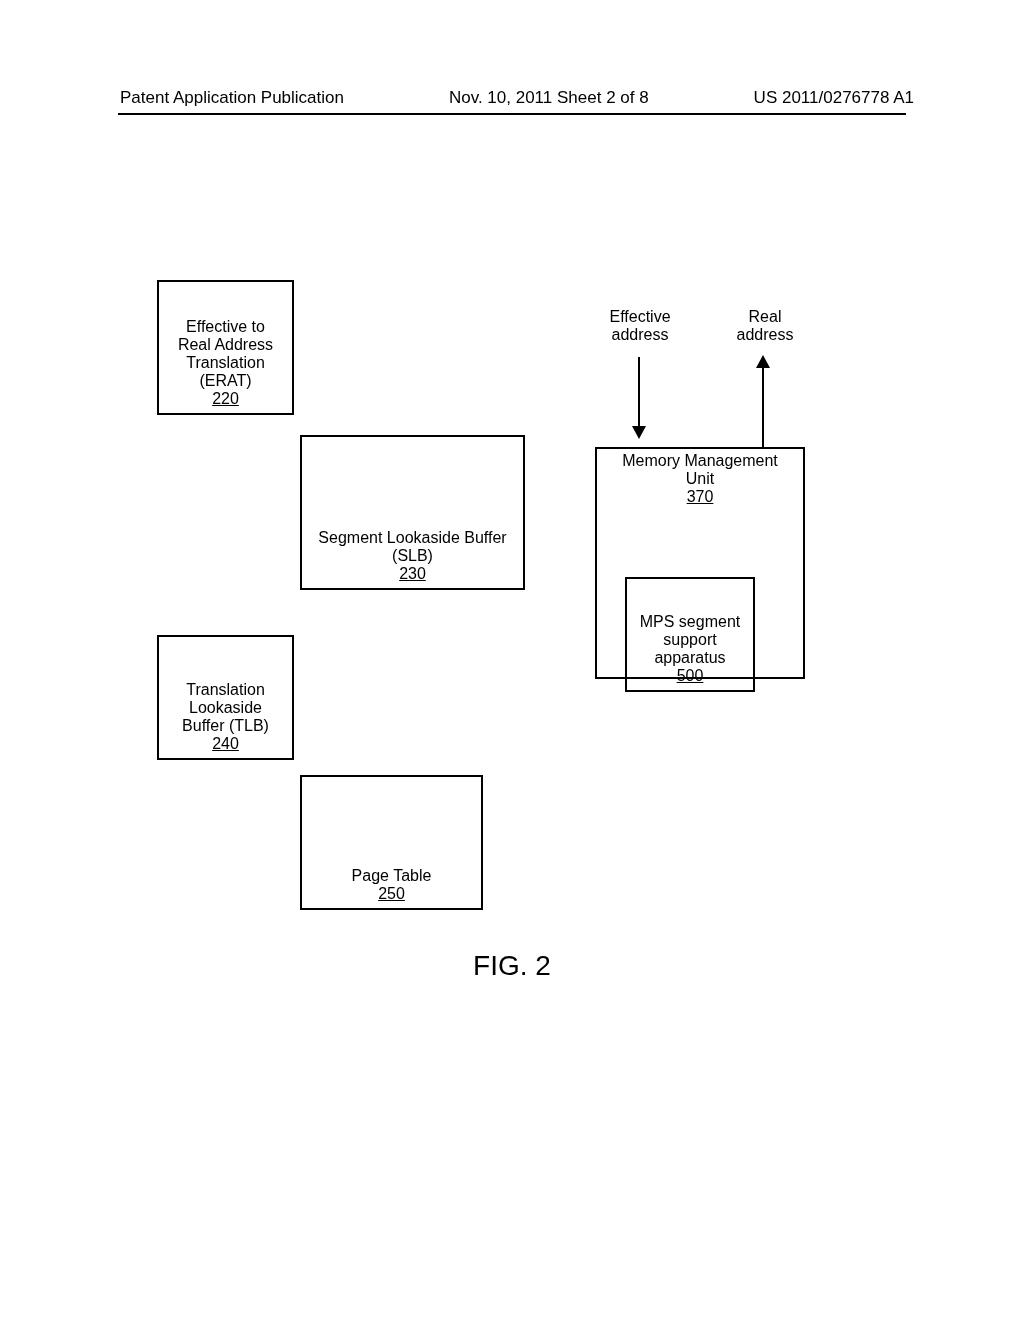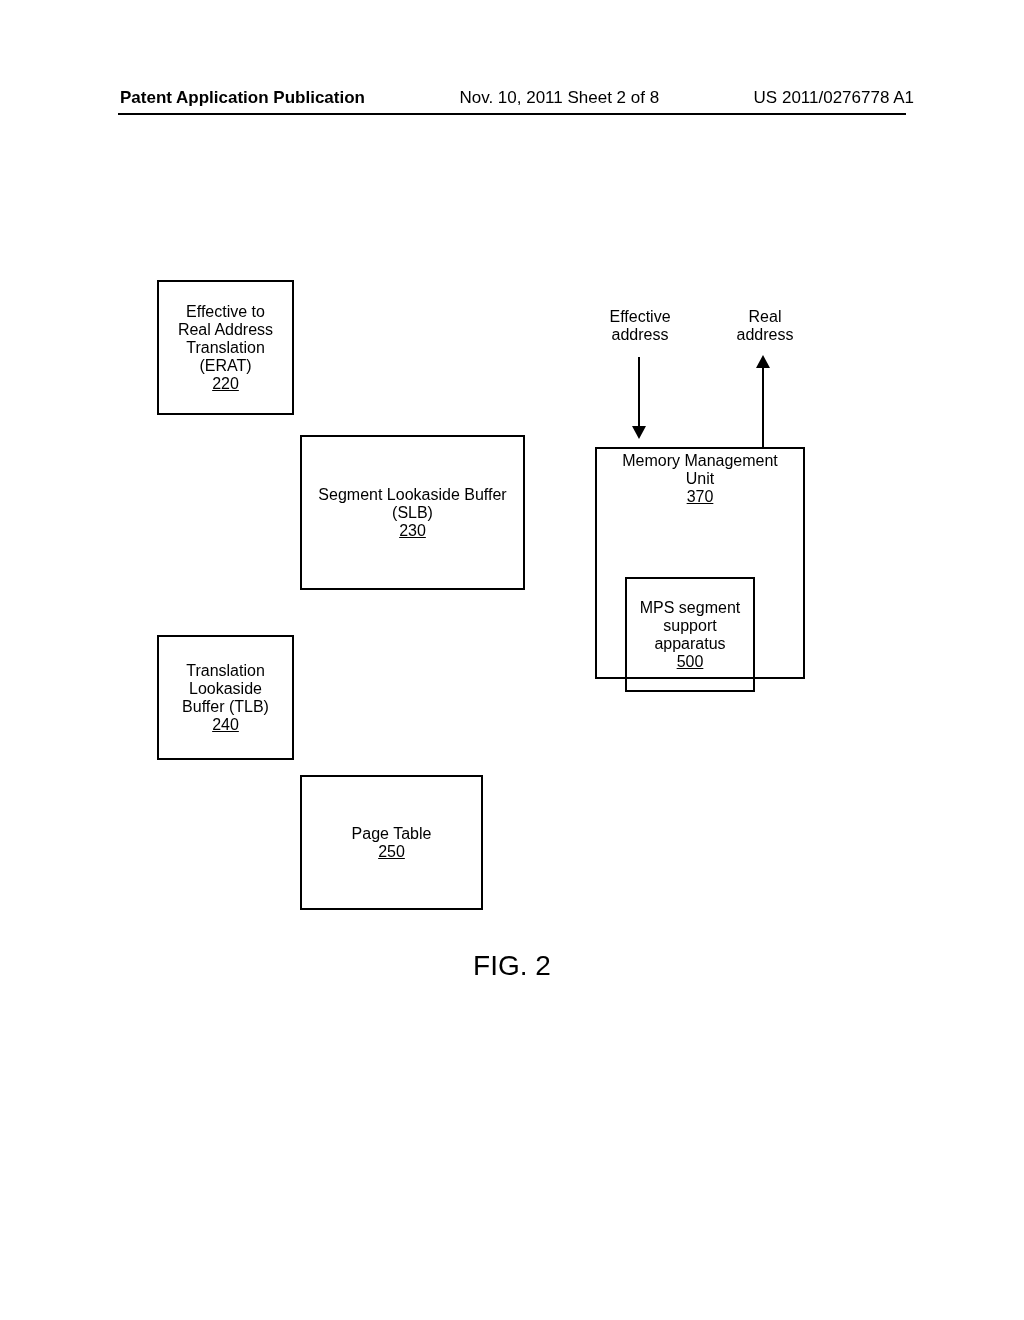--- a/index.html
+++ b/index.html
@@ -18,21 +18,21 @@
       position: absolute;
       top: 88px;
       left: 0;
       width: 1024px;
       padding: 0 110px 0 120px;
       display: flex;
       justify-content: space-between;
       font-size: 17px;
     }
     .header-left {
-      font-weight: bold;
+      font-weight: normal;
     }
     .header-right {
       font-weight: normal;
     }
     .header-line {
       position: absolute;
       top: 113px;
       left: 118px;
       width: 788px;
       height: 2px;
@@ -43,21 +43,21 @@
       top: 280px;
       left: 0;
       width: 1024px;
     }
     .box {
       position: absolute;
       border: 2px solid black;
       text-align: center;
       display: flex;
       flex-direction: column;
-      justify-content: center;
+      justify-content: flex-end;
       align-items: center;
       font-size: 16px;
       padding: 5px;
     }
     .ref-num {
       text-decoration: underline;
     }
     .erat-box {
       top: 0;
       left: 157px;

